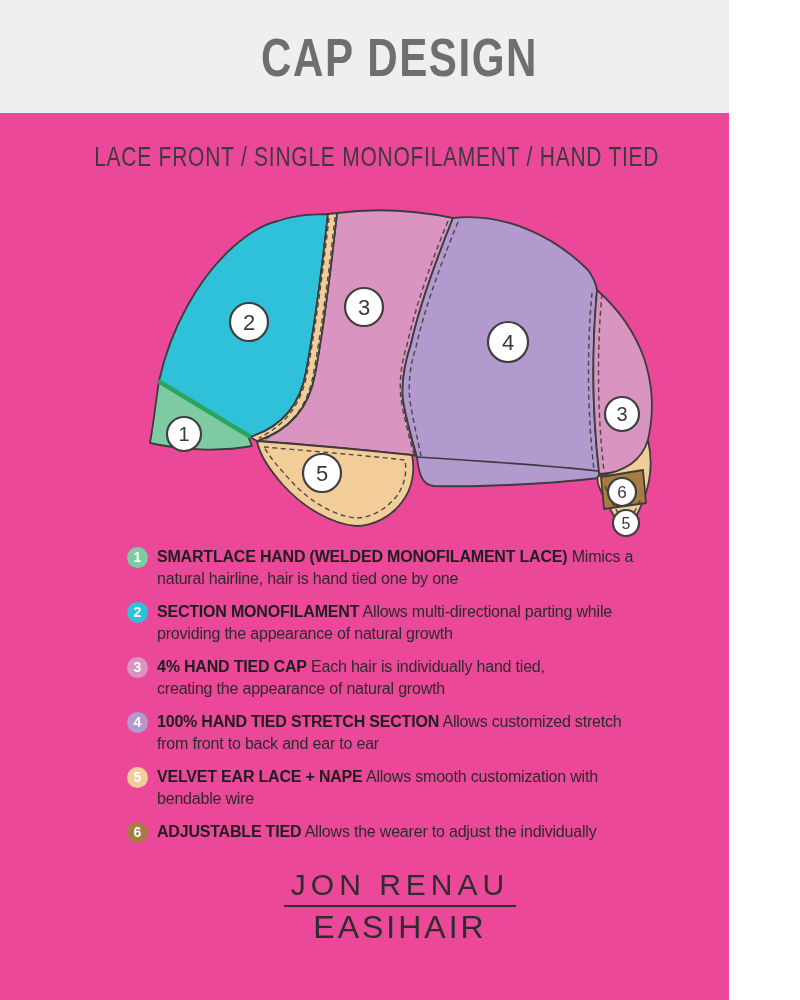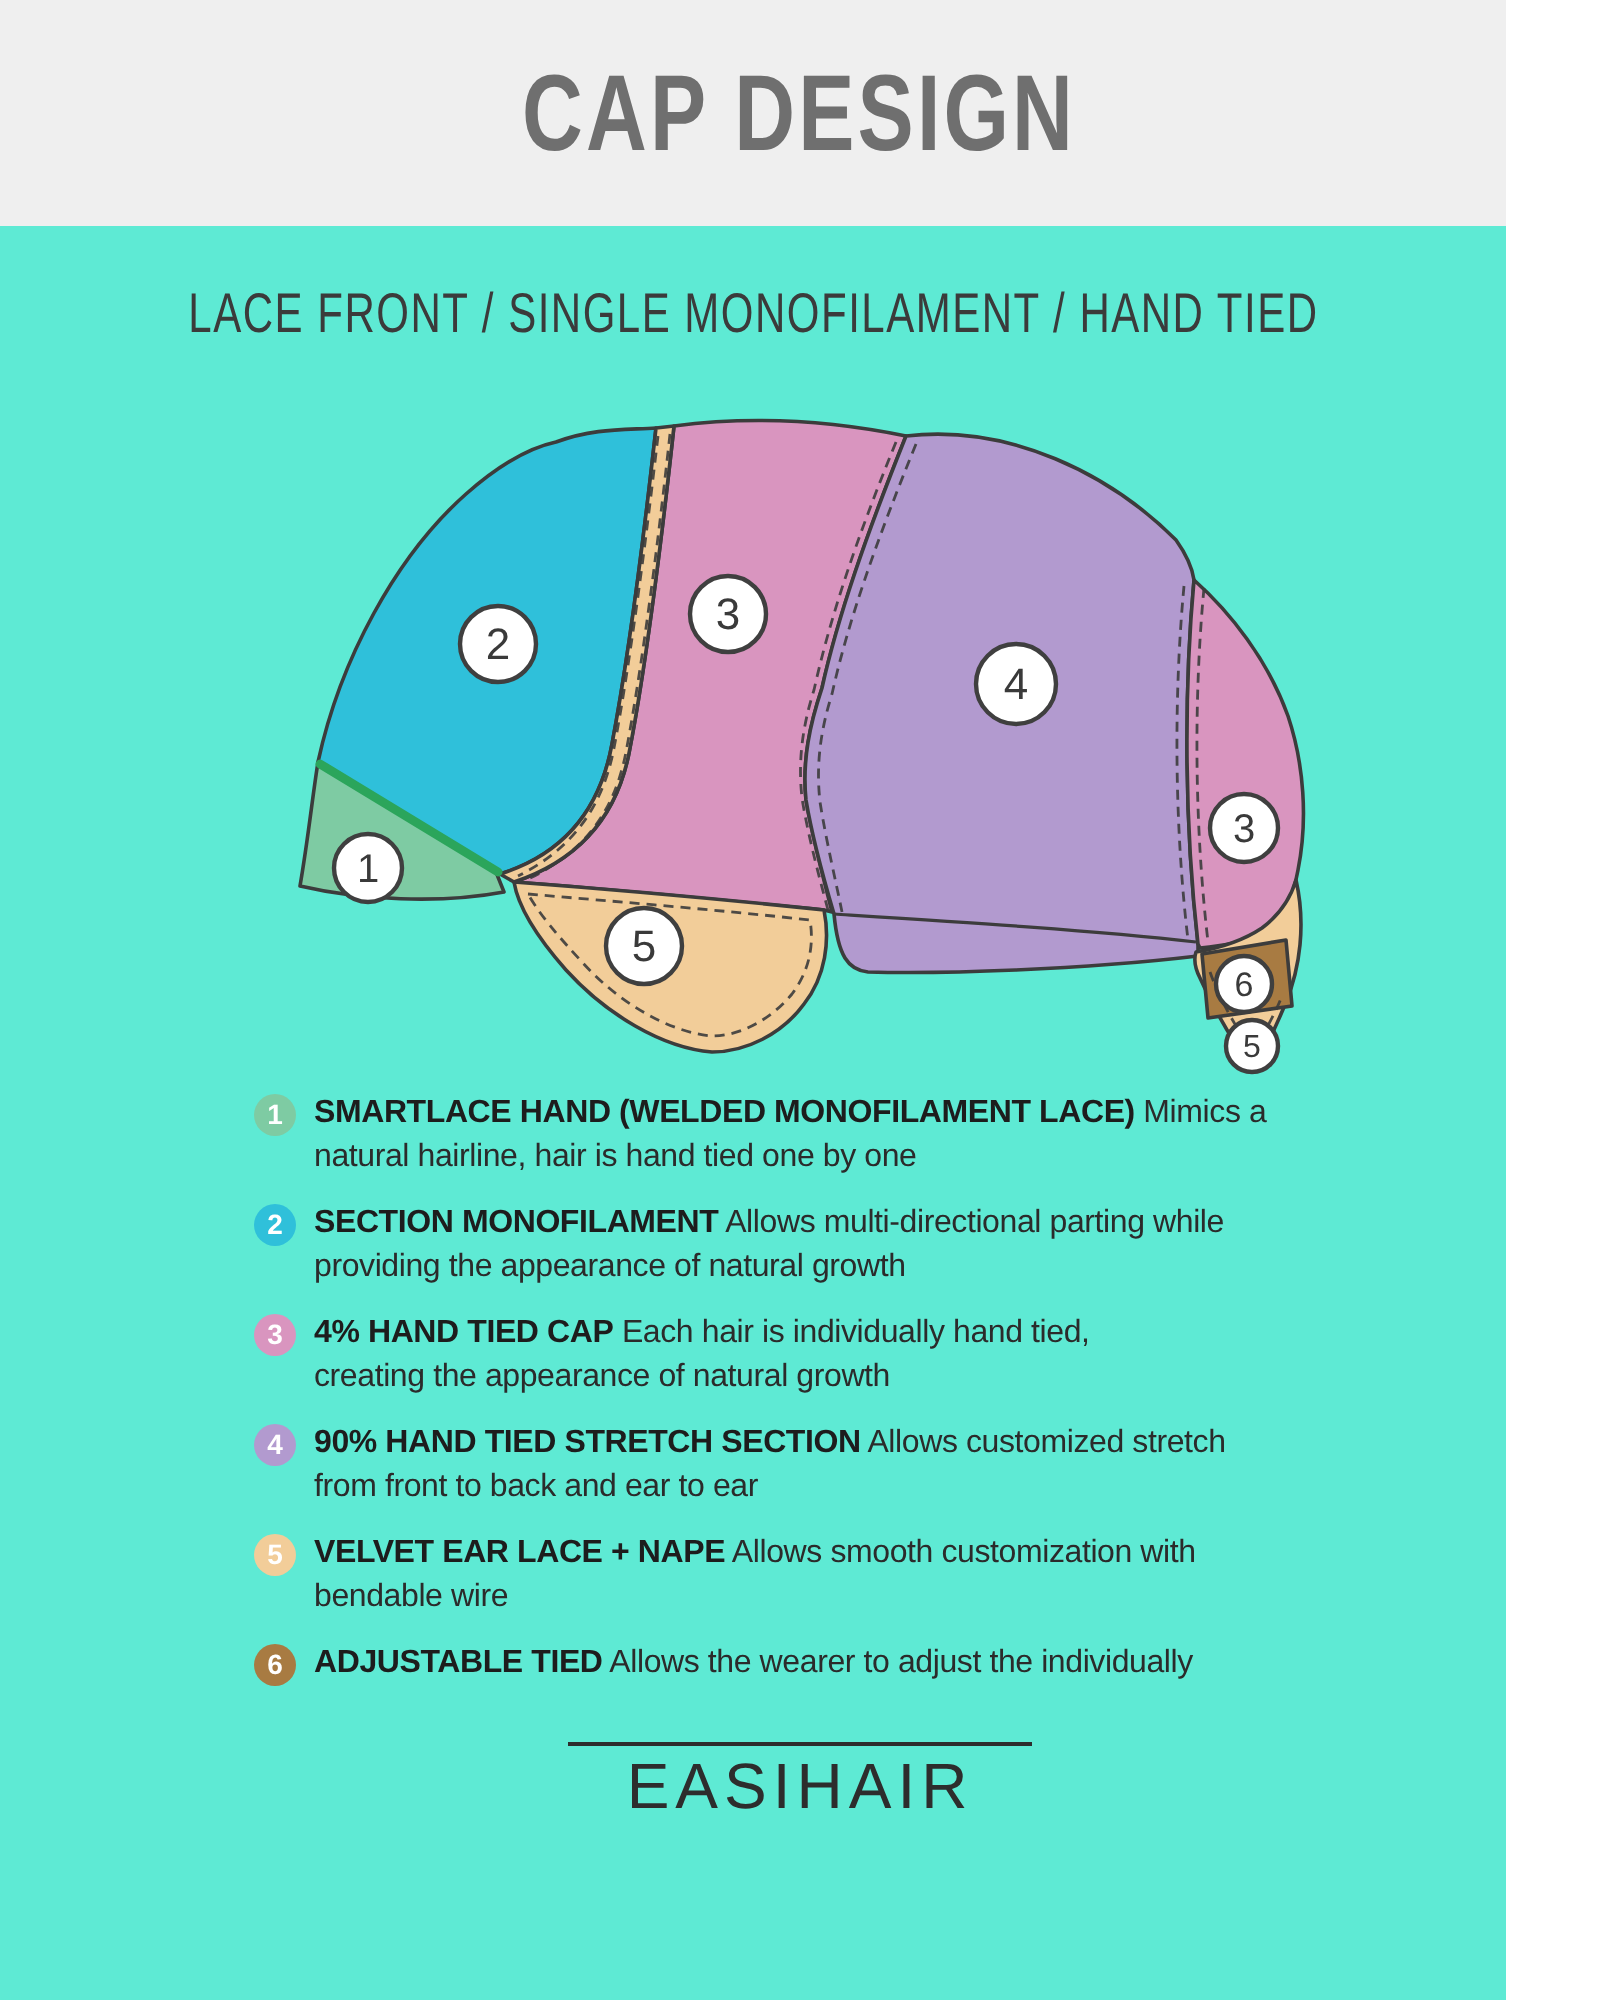--- a/index.html
+++ b/index.html
@@ -1,17 +1,17 @@
 <!DOCTYPE html>
 <html><head>
 <meta charset="utf-8">
 <style>
   html,body{margin:0;padding:0;background:#fff;}
-  .page{position:relative;width:729px;height:1000px;background:#5eead4;overflow:hidden;
-        font-family:"Liberation Sans",sans-serif;padding-left:24px;}
+  .page{position:relative;width:729px;height:1000px;background:#ec4899;overflow:hidden;
+        font-family:"Liberation Sans",sans-serif;}
   .band{position:absolute;top:0;left:0;width:800px;height:113px;
         display:flex;align-items:center;justify-content:center;background:#efefef;}
   .band h1{margin:0;}
   .title-inner{display:inline-block;transform:scaleX(0.78);font-size:54px;font-weight:bold;
         color:#6f6f6f;letter-spacing:2px;white-space:nowrap;}
   .subtitle{position:absolute;top:141px;left:0;width:800px;text-align:left;color:#3b3b3b;}
   .subtitle-inner{display:inline-block;transform:scaleX(0.75);font-size:28px;letter-spacing:1px;
         white-space:nowrap;}
   .cap{position:absolute;left:130px;top:188px;}
   .rgn{stroke:#3c3c3c;stroke-width:1.8;stroke-linejoin:round;}
@@ -136,32 +136,33 @@
       <p class="ltext"><b>SECTION MONOFILAMENT</b><span> Allows multi-directional parting while
 providing the appearance of natural growth</span></p>
     </div>
     <div class="li">
       <span class="bullet" style="background-color: rgb(217, 149, 191);">3</span>
       <p class="ltext"><b>4% HAND TIED CAP</b><span> Each hair is individually hand tied,
 creating the appearance of natural growth</span></p>
     </div>
     <div class="li">
       <span class="bullet" style="background-color: rgb(178, 154, 207);">4</span>
-      <p class="ltext"><b>90% HAND TIED STRETCH SECTION</b><span> Allows customized stretch
+      <p class="ltext"><b>100% HAND TIED STRETCH SECTION</b><span> Allows customized stretch
 from front to back and ear to ear</span></p>
     </div>
     <div class="li">
       <span class="bullet" style="background-color: rgb(242, 205, 153);">5</span>
       <p class="ltext"><b>VELVET EAR LACE + NAPE</b><span> Allows smooth customization with
 bendable wire</span></p>
     </div>
     <div class="li">
       <span class="bullet" style="background-color: rgb(168, 123, 66);">6</span>
       <p class="ltext"><b>ADJUSTABLE TIED</b><span> Allows the wearer to adjust the individually</span></p>
     </div>
   </section>
 
   <footer class="logo">
+    <div class="logo-line1">JON RENAU</div>
     <div class="logo-rule"></div>
     <div class="logo-line2">EASIHAIR</div>
   </footer>
 
 </div>
 
 </body></html>

